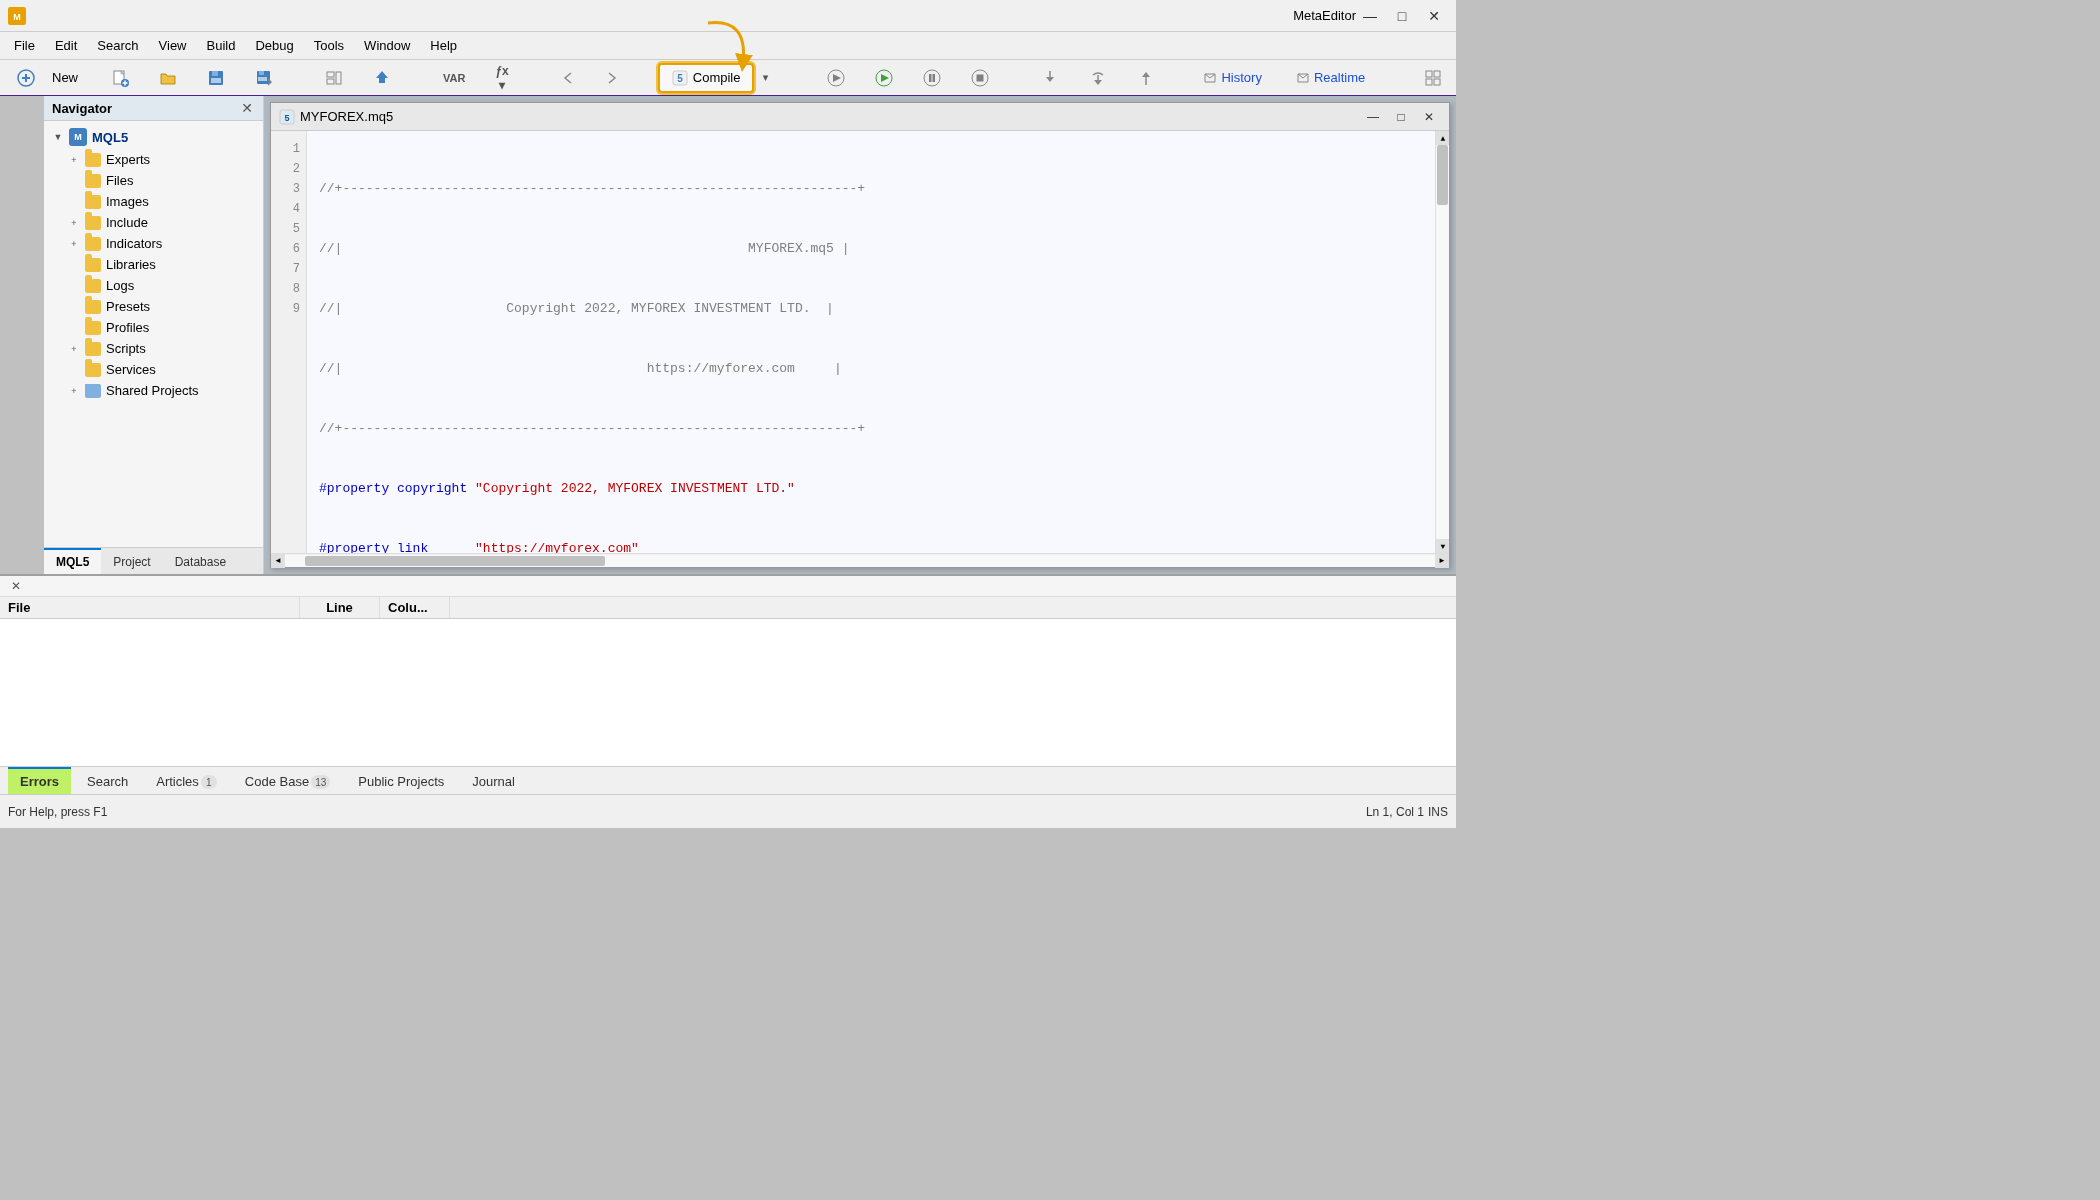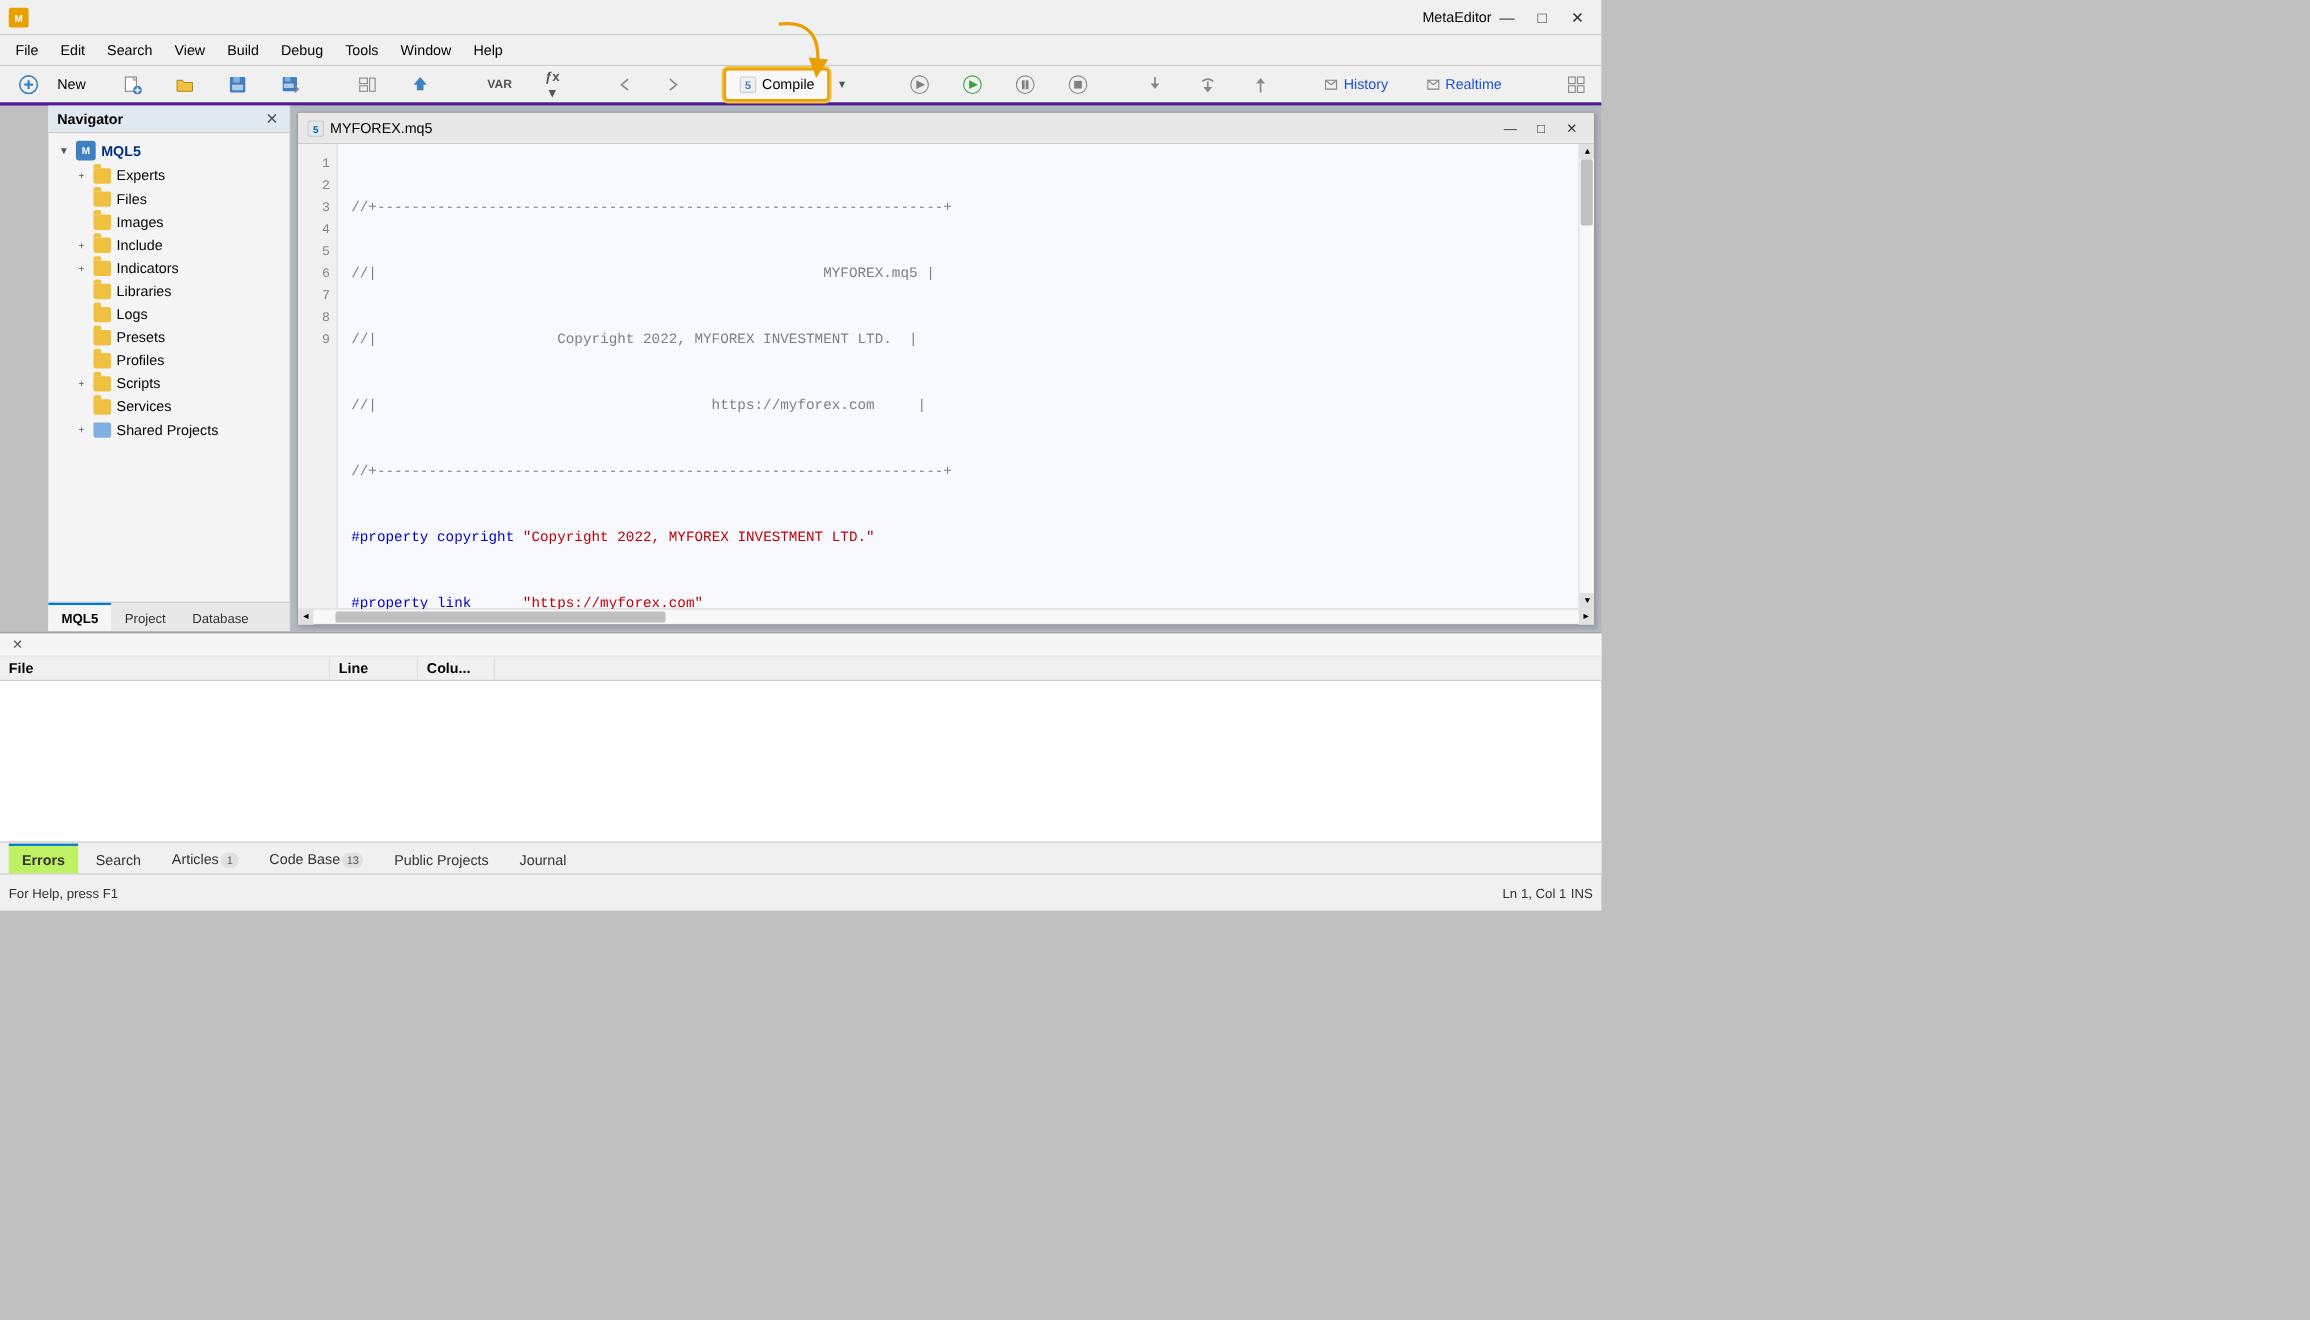--- a/index.html
+++ b/index.html
@@ -79,21 +79,21 @@
       align-items: center;
     }
 
     
     .toolbar {
       background: #f0f0f0;
       height: 36px;
       display: flex;
       align-items: center;
       padding: 0 4px;
-      border-bottom: 3px solid #4c1d95;
+      border-bottom: 1px solid #4c1d95;
       gap: 16px;
     }
     .tool-btn {
       width: 30px;
       height: 28px;
       border: 1px solid transparent;
       background: transparent;
       cursor: pointer;
       display: flex;
       align-items: center;
@@ -463,21 +463,21 @@
       border-bottom: 1px solid #ccc;
       font-size: 13px;
       font-weight: 600;
     }
     .bp-col {
       padding: 3px 8px;
       border-right: 1px solid #ddd;
     }
     .bp-col-desc { flex: 1; }
     .bp-col-file { width: 300px; }
-    .bp-col-line { width: 80px; }
+    .bp-col-line { width: 80px; text-align: center; }
     .bp-col-col { width: 70px; }
 
     
     .bottom-tabs {
       display: flex;
       background: #f0f0f0;
       border-top: 1px solid #ccc;
       padding: 0 8px;
       align-items: flex-end;
       gap: 4px;

